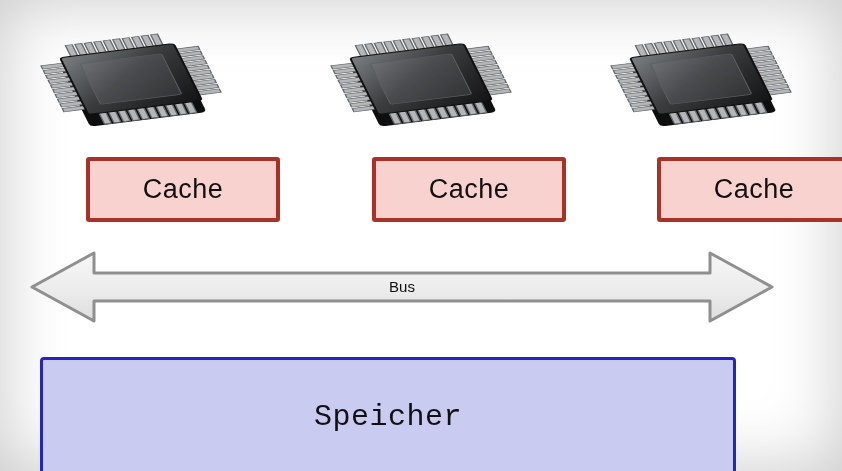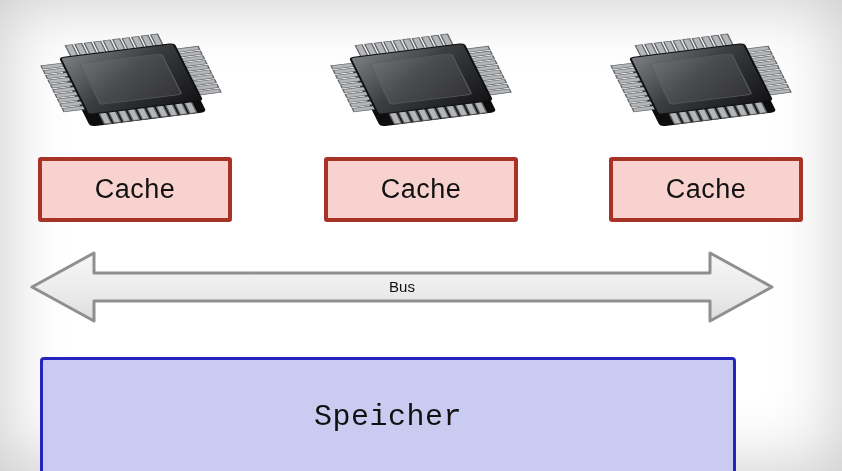--- a/index.html
+++ b/index.html
@@ -31,20 +31,21 @@
     top: 157px;
     width: 194px;
     height: 65px;
     box-sizing: border-box;
     background: #f7d2ce;
     border: 4px solid #a93226;
     border-radius: 3px;
     display: flex;
     align-items: center;
     justify-content: center;
+    margin-left: 48px;
   }
   .cache-box span {
     font-size: 27px;
     color: #111111;
     letter-spacing: 0.5px;
   }
 
   
   .bus {
     position: absolute;

